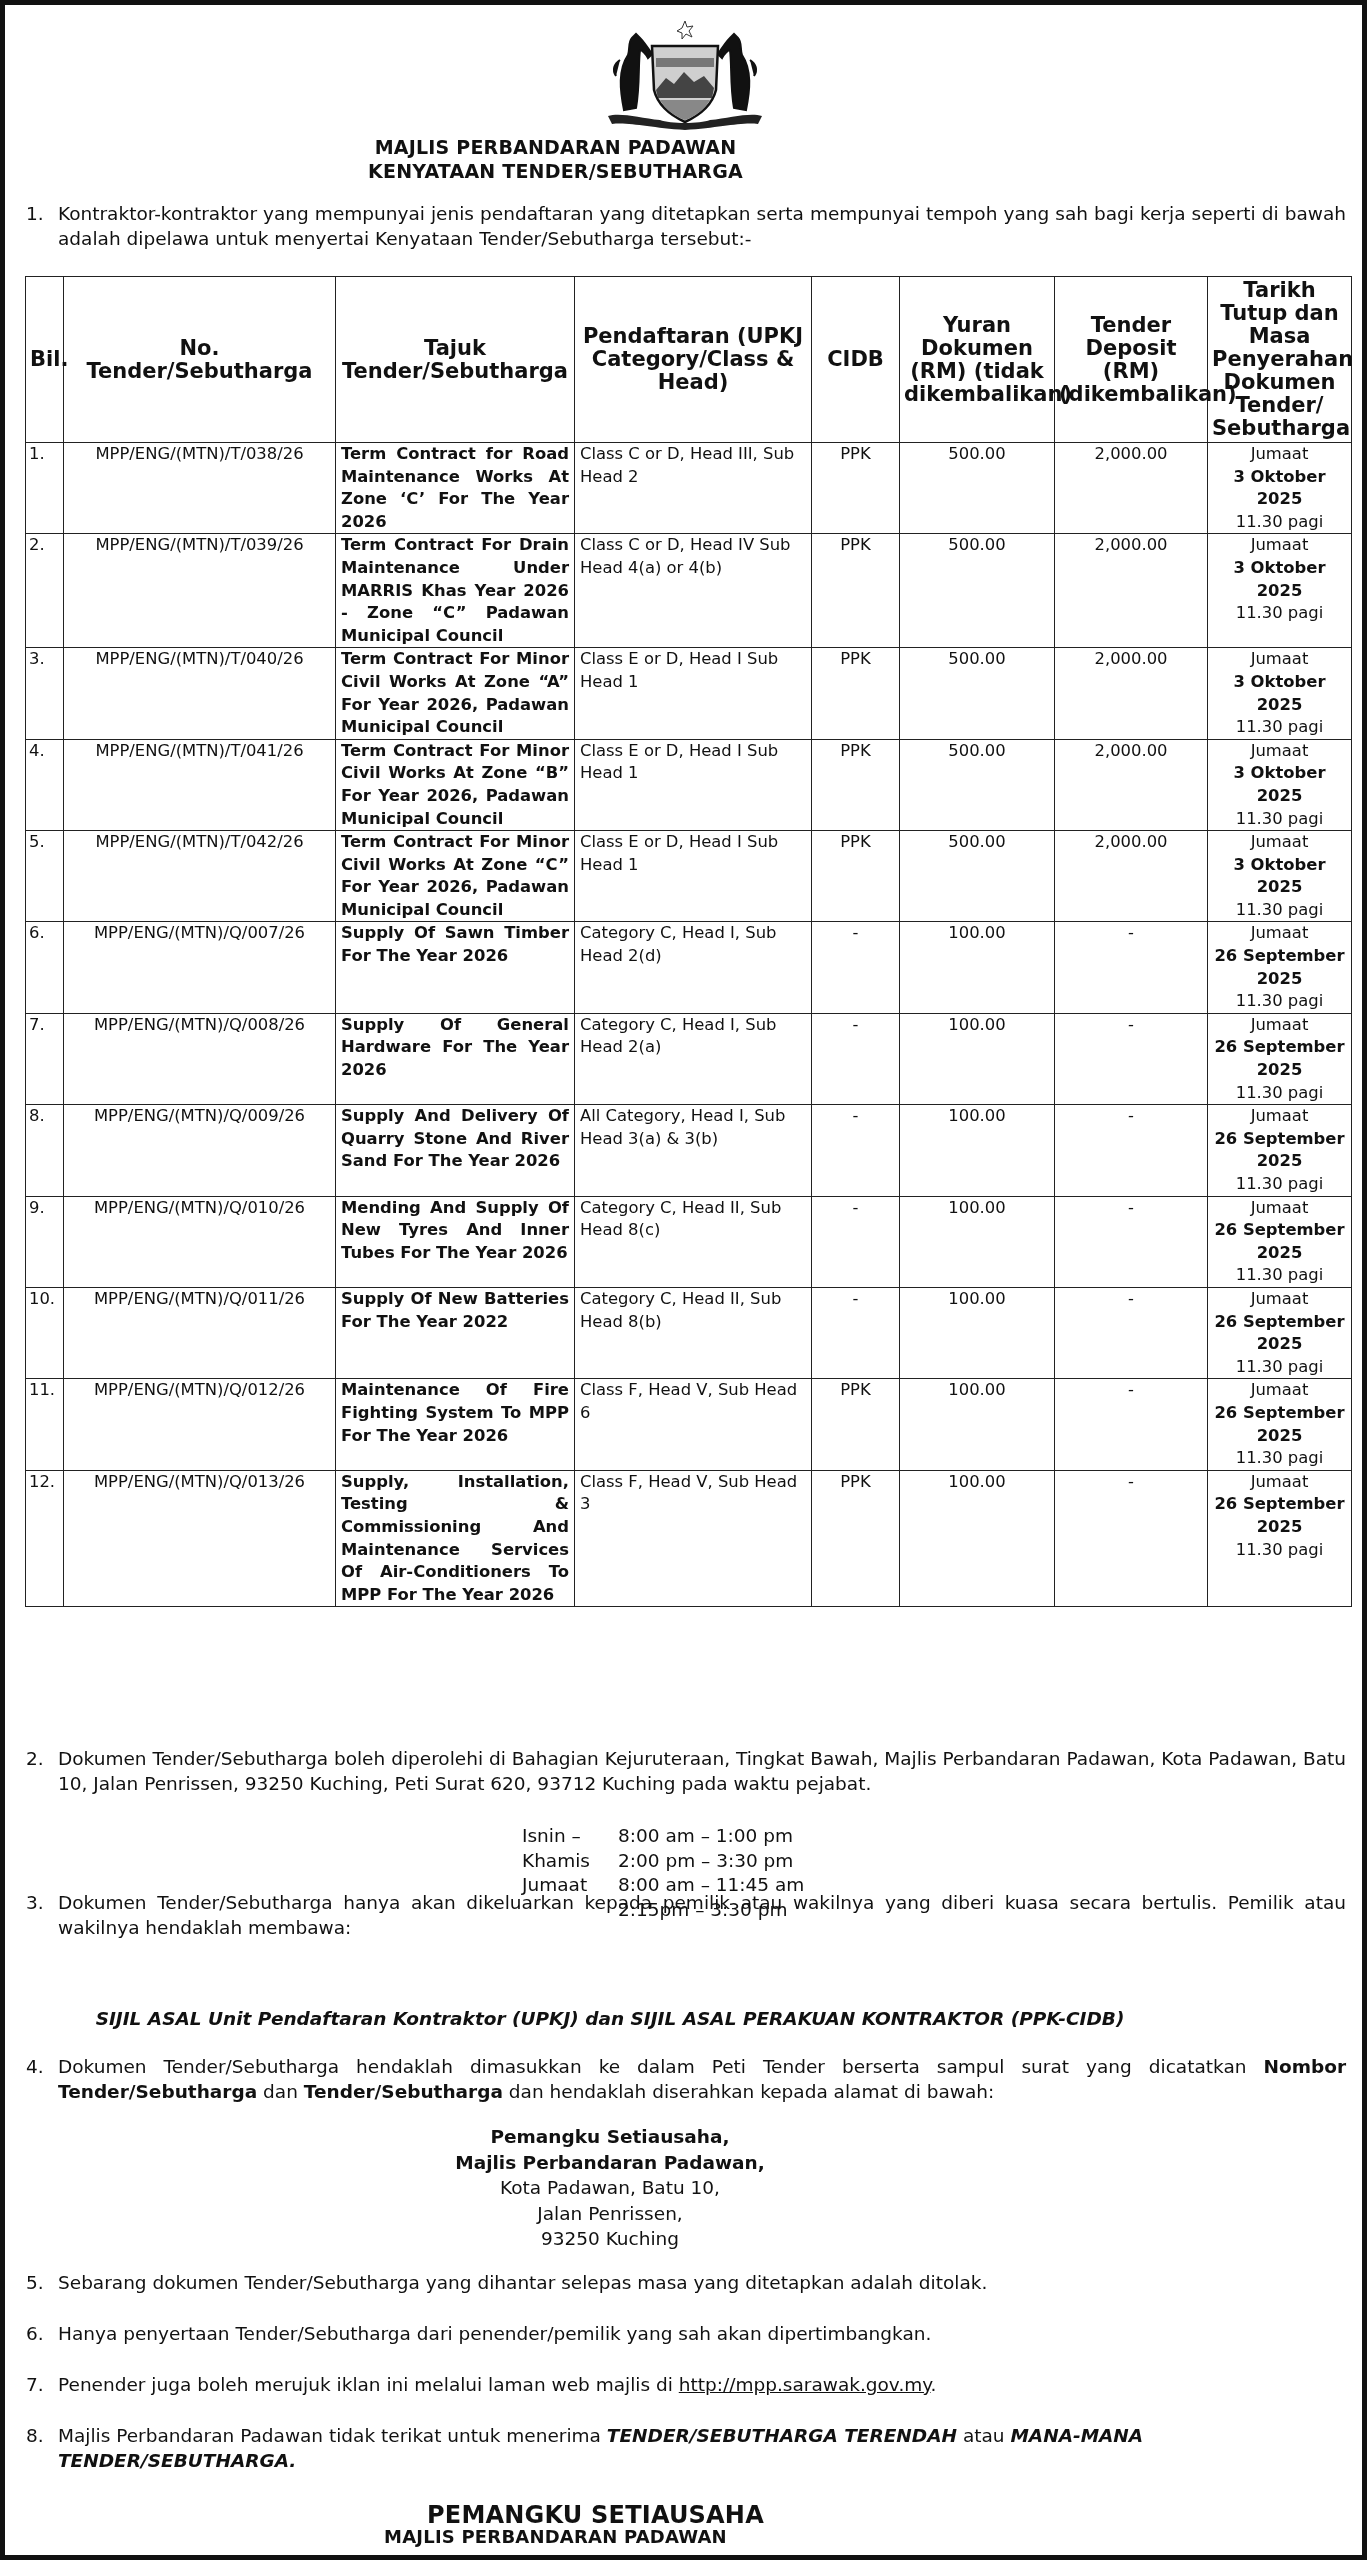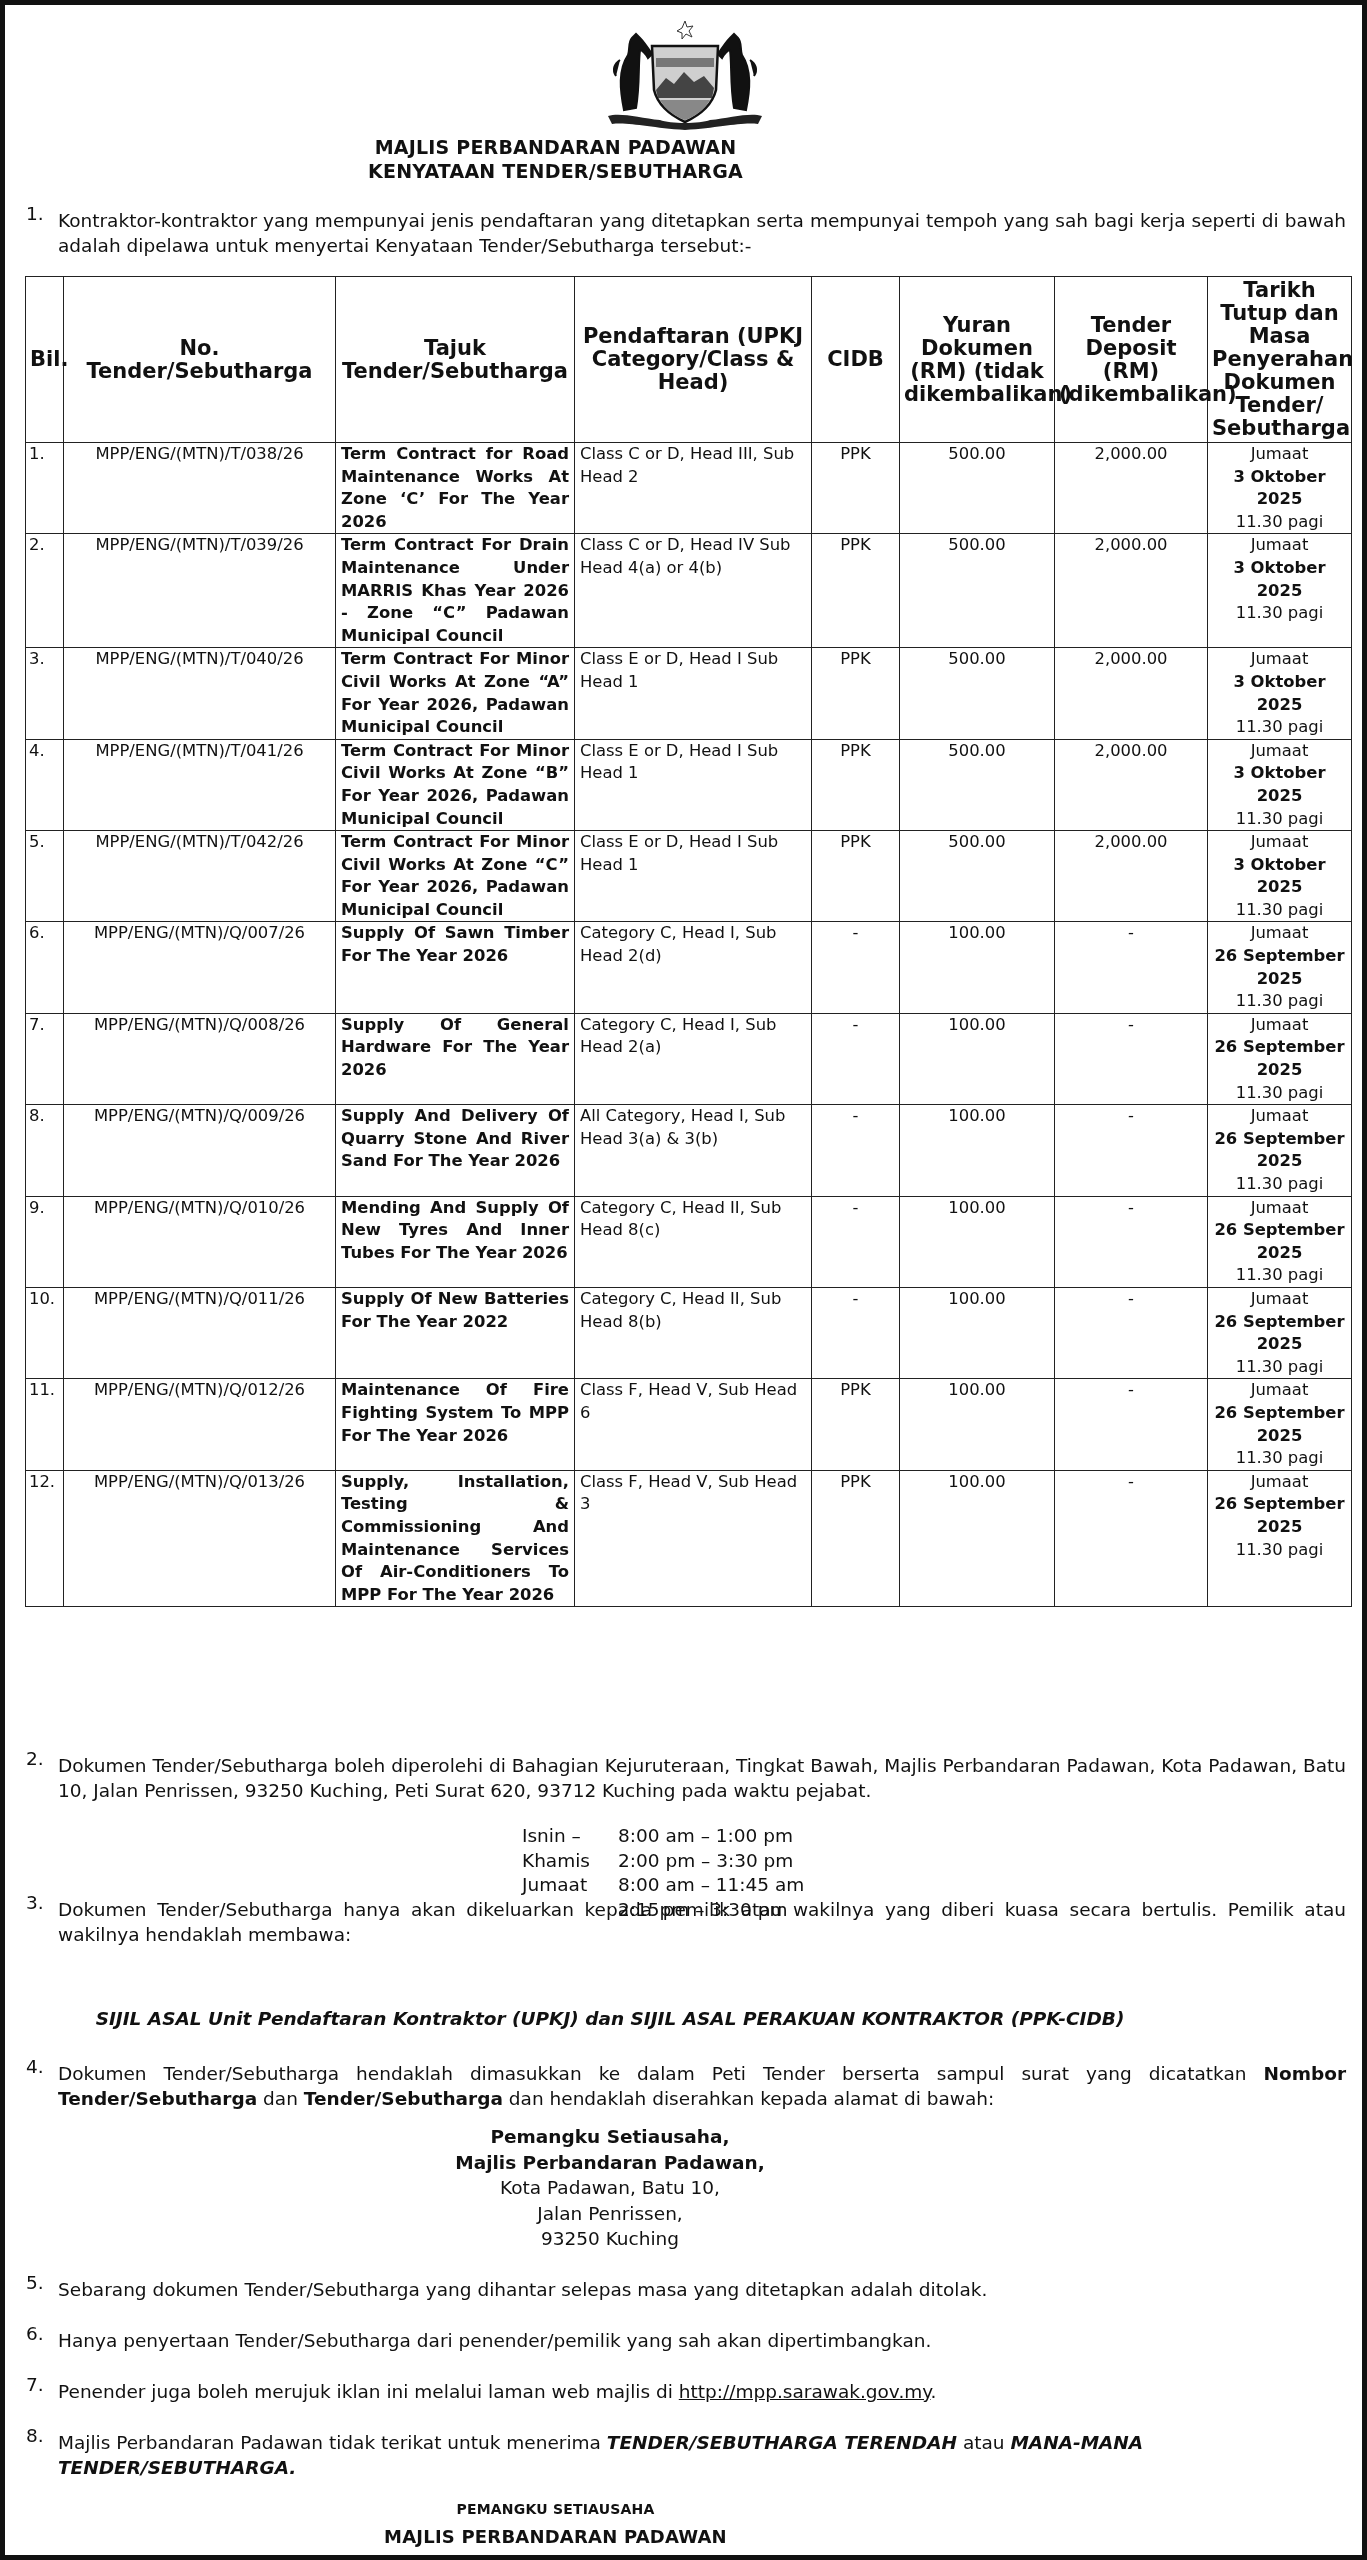--- a/index.html
+++ b/index.html
@@ -15,21 +15,21 @@
     position: absolute; left: 600px; top: 20px; width: 170px; height: 112px;
   }
   .org-title {
     position: absolute; left: 0; width: 1111px; text-align: center;
     font-weight: bold; font-size: 19px; letter-spacing: 0.2px;
   }
   .para {
     position: absolute; font-size: 18.5px; line-height: 25px; text-align: justify;
   }
   .para .num { position: absolute; left: 0; top: 0; }
-  .para .body { margin-left: 32px; display: block; margin-top: 7px; }
+  .para .body { margin-left: 32px; display: block; }
   table.tenders {
     position: absolute; left: 25px; top: 276px; width: 1326px;
     border-collapse: collapse; font-size: 16.4px; line-height: 22.6px;
     table-layout: fixed;
   }
   table.tenders th, table.tenders td {
     border: 1.6px solid #222222; vertical-align: top; padding: 0 5px;
   }
   table.tenders th {
     font-weight: bold; text-align: center; vertical-align: middle;
@@ -339,14 +339,14 @@
 </div>
 <div class="para" style="left:26px; top:2372px; width:1320px;">
   <span class="num">7.</span>
   <span class="body"><span>Penender juga boleh merujuk iklan ini melalui laman web majlis di </span><span class="link">http://mpp.sarawak.gov.my</span><span>.</span></span>
 </div>
 <div class="para" style="left:26px; top:2423px; width:1160px; text-align:left;">
   <span class="num">8.</span>
   <span class="body"><span>Majlis Perbandaran Padawan  tidak terikat untuk menerima </span><span class="bi">TENDER/SEBUTHARGA TERENDAH</span><span> atau </span><span class="bi">MANA-MANA TENDER/SEBUTHARGA</span><span class="bi">.</span></span>
 </div>
 
-<div class="org-title" style="top:2501px; font-size:14px;">PEMANGKU SETIAUSAHA</div>
+<div class="org-title" style="top:2501px; font-size:24px;padding-left:40px;">PEMANGKU SETIAUSAHA</div>
 <div class="org-title" style="top:2526px; font-size:18px;">MAJLIS PERBANDARAN PADAWAN</div>
 
 </body></html>

